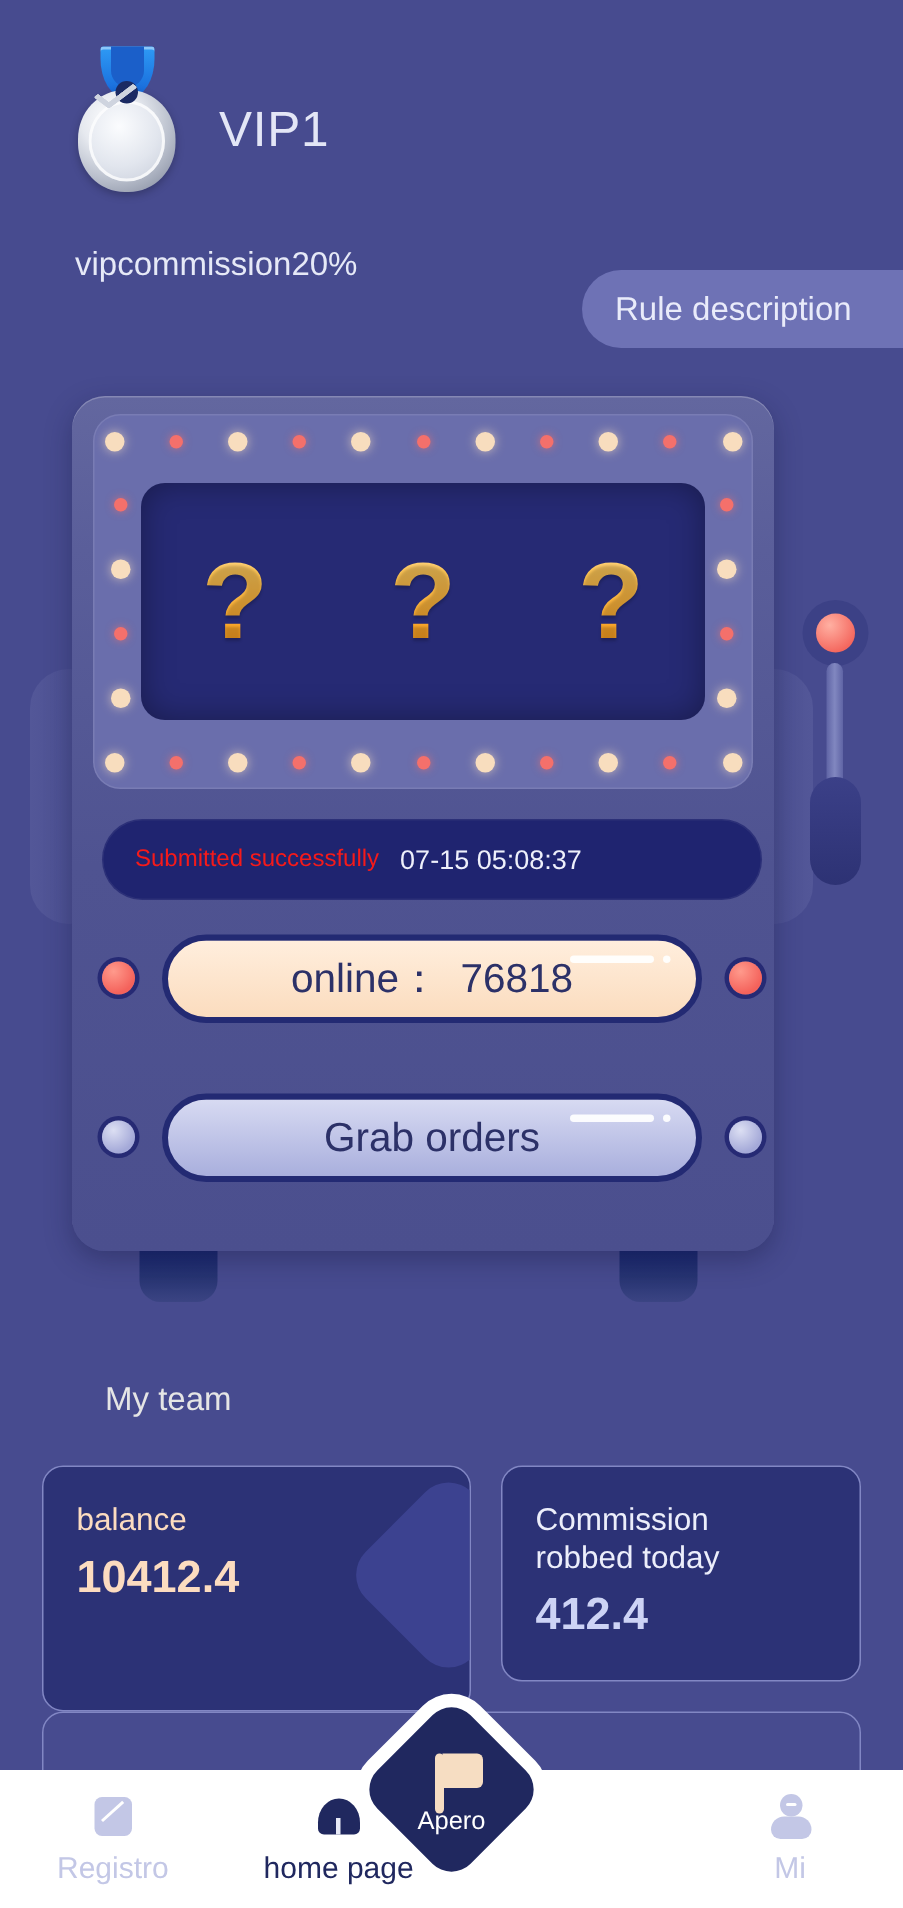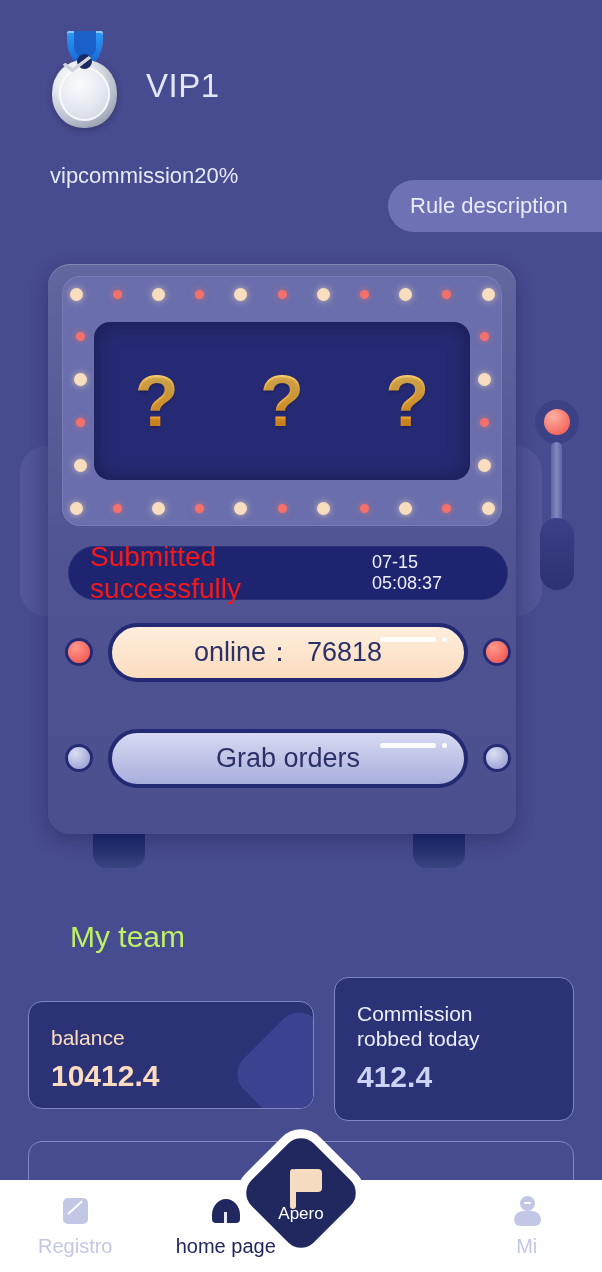--- a/index.html
+++ b/index.html
@@ -180,21 +180,21 @@
     position: absolute;
     left: 20px; top: 282px;
     width: 440px; height: 54px;
     background: #1f2470;
     border-radius: 27px;
     display: flex;
     align-items: center;
     padding: 0 22px;
     box-shadow: inset 0 0 0 1px rgba(255,255,255,.06);
   }
-  #status-text { color: #f51a1a; font-size: 28px; }
+  #status-text { color: #f51a1a; font-size: 16px; }
   #status-time { color: #eef0fb; font-size: 18px; margin-left: 14px; }
 
   
   .action-row {
     position: absolute;
     left: 20px;
     width: 440px; height: 64px;
     display: flex;
     align-items: center;
   }
@@ -264,33 +264,33 @@
     position: absolute; left: 12px; top: 118px;
     width: 34px; height: 72px;
     background: linear-gradient(180deg,#3b4088 0%, #2d3274 100%);
     border-radius: 18px;
   }
 
   
   #my-team {
     position: absolute;
     left: 70px; top: 920px;
-    font-size: 30px;
-    color: #bef264;
+    font-size: 22px;
+    color: #e5e5e5;
   }
   .stat-card {
     position: absolute;
     background: #2c3276;
     border: 1px solid #8287c4;
     border-radius: 14px;
     overflow: hidden;
     padding: 24px 22px;
     cursor: pointer;
   }
-  #card-balance   { left: 28px;  top: 977px; width: 286px; height: 108px; margin-top: 24px; }
+  #card-balance   { left: 28px;  top: 977px; width: 286px; height: 164px; }
   #card-commission{ left: 334px; top: 977px; width: 240px; height: 144px; }
   #card-extra     { left: 28px;  top: 1141px; width: 546px; height: 110px; background: transparent; }
   .card-deco {
     position: absolute;
     right: -36px; top: 22px;
     width: 100px; height: 100px;
     background: #3c4290;
     border-radius: 22px;
     transform: rotate(45deg);
   }

